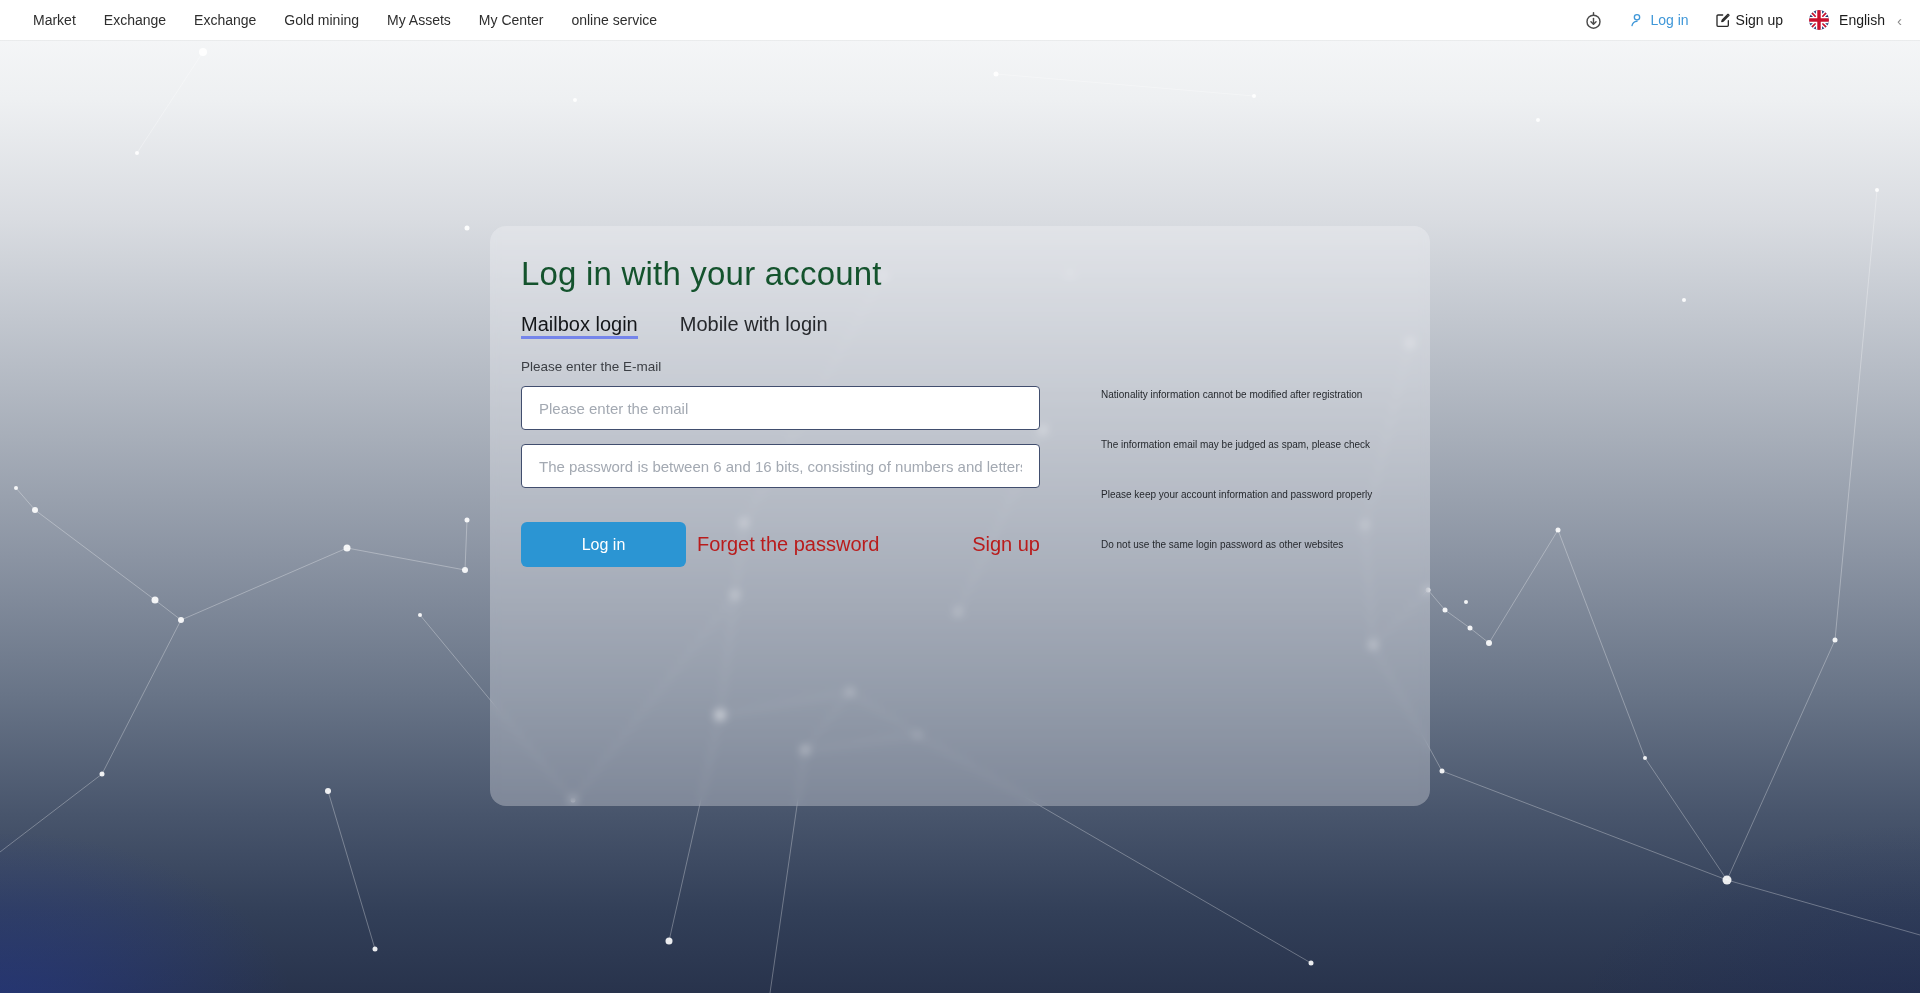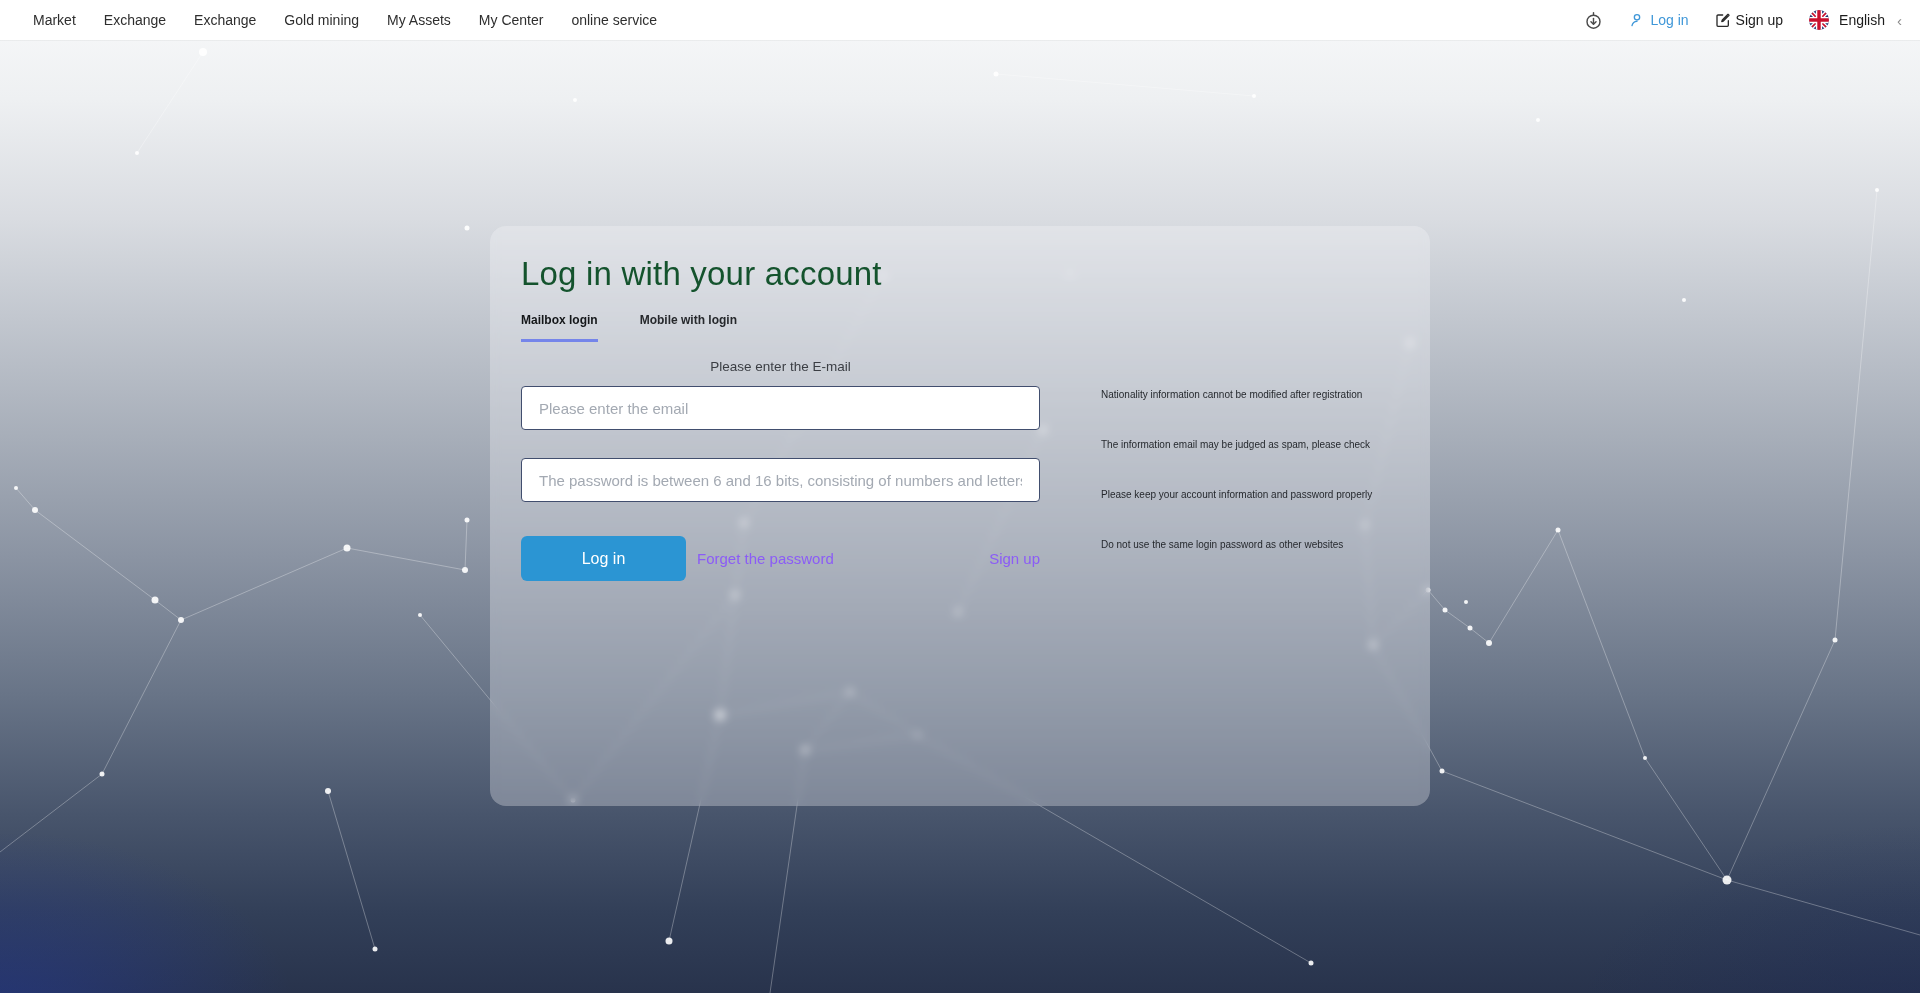--- a/index.html
+++ b/index.html
@@ -43,41 +43,41 @@
     position:absolute; left:490px; top:226px; width:940px; height:580px; z-index:5;
     background:rgba(248,250,252,0.30);
     border-radius:16px;
     backdrop-filter:blur(5px);
   }
   .card-title {
     position:absolute; left:31px; top:29px;
     font-size:33px; font-weight:400; color:#14532d; letter-spacing:0.2px;
   }
   .tabs { position:absolute; left:31px; top:87px; display:flex; gap:42px; }
-  .tab { font-size:12px; color:#26282c; padding-bottom:12px; cursor:pointer; border-bottom:3px solid transparent;font-weight:bold; }
+  .tab { font-size:20px; color:#26282c; cursor:pointer; border-bottom:3px solid transparent; }
   .tab.active { color:#141619; border-bottom-color:#7585ea; }
 
   .form { position:absolute; left:31px; top:359px; width:519px; }
   .form { top:133px; } 
-  .field-label { font-size:13.5px; color:#3b3e44; margin-bottom:12px;text-align:center; }
+  .field-label { font-size:13.5px; color:#3b3e44; margin-bottom:12px; }
   .text-input {
     width:519px; height:44px; background:#ffffff;
     border:1px solid #414e6e; border-radius:4px;
     padding:0 17px; font-size:15px; color:#222; outline:none;
     font-family:"Liberation Sans", sans-serif;
   }
   .text-input::placeholder { color:#a3a9b2; }
-  .gap-b { margin-bottom:28px; }
+  .gap-b { margin-bottom:14px; }
   .btn-row { margin-top:34px; display:flex; align-items:center; }
   .login-btn {
     width:165px; height:45px; background:#2b95d3; color:#ffffff;
     border:none; border-radius:6px; font-size:16px; cursor:pointer;
     font-family:"Liberation Sans", sans-serif;
   }
-  .link { font-size:15px; color:#8b5cf6; cursor:pointer; }
+  .link { font-size:20px; color:#b91c1c; cursor:pointer; }
   .forgot { margin-left:11px; }
   .signup-link { margin-left:auto; }
 
   .tips { position:absolute; left:611px; top:144px; width:306px; }
   .tip { font-size:10px; line-height:50px; color:#26292e; }
 </style>
 </head>
 <body>
 
 <div class="bg"></div>

